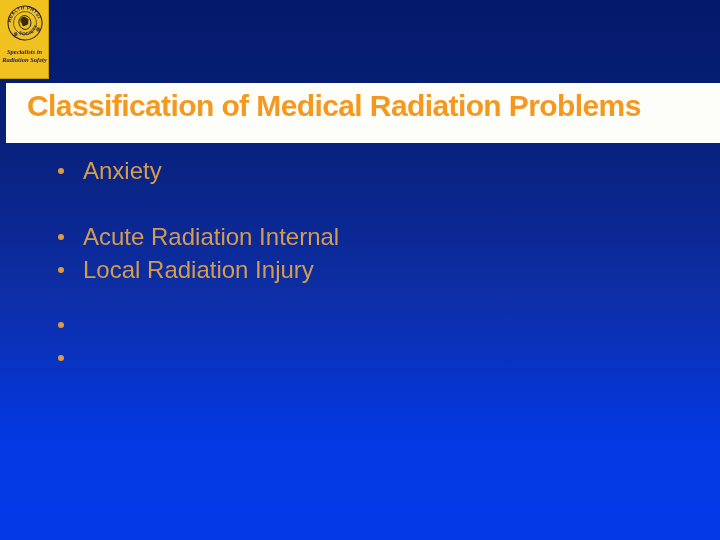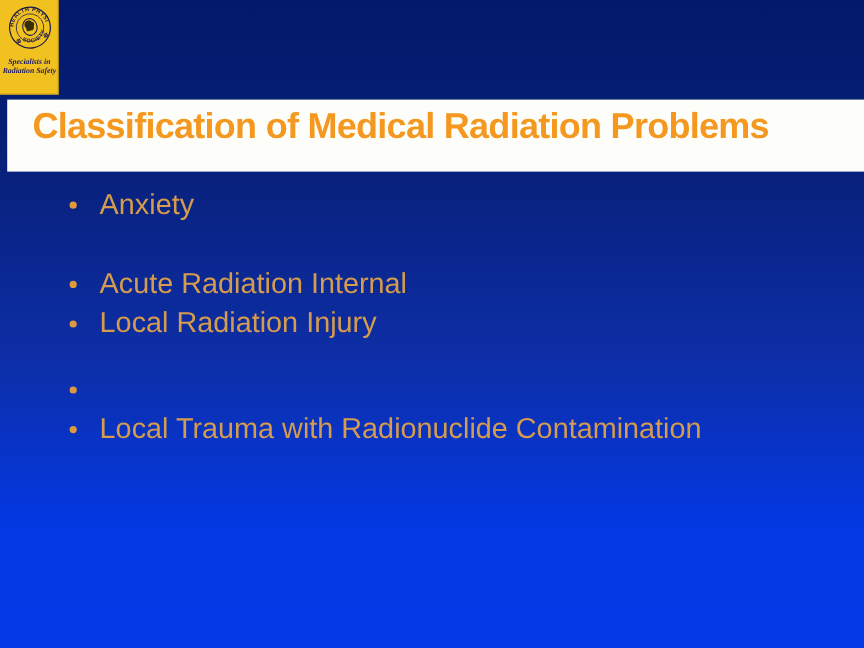--- a/index.html
+++ b/index.html
@@ -102,17 +102,16 @@
     </li>
     <li class="bullet-item gap-b">
       <span class="dot"></span>
       <span class="bullet-text">Local Radiation Injury</span>
     </li>
     <li class="bullet-item">
       <span class="dot"></span>
     </li>
     <li class="bullet-item">
       <span class="dot"></span>
-      <span class="bullet-text">Local Trauma with Radionuclide Contamination</span>
     </li>
   </ul>
 
 </div>
 
 </body></html>

